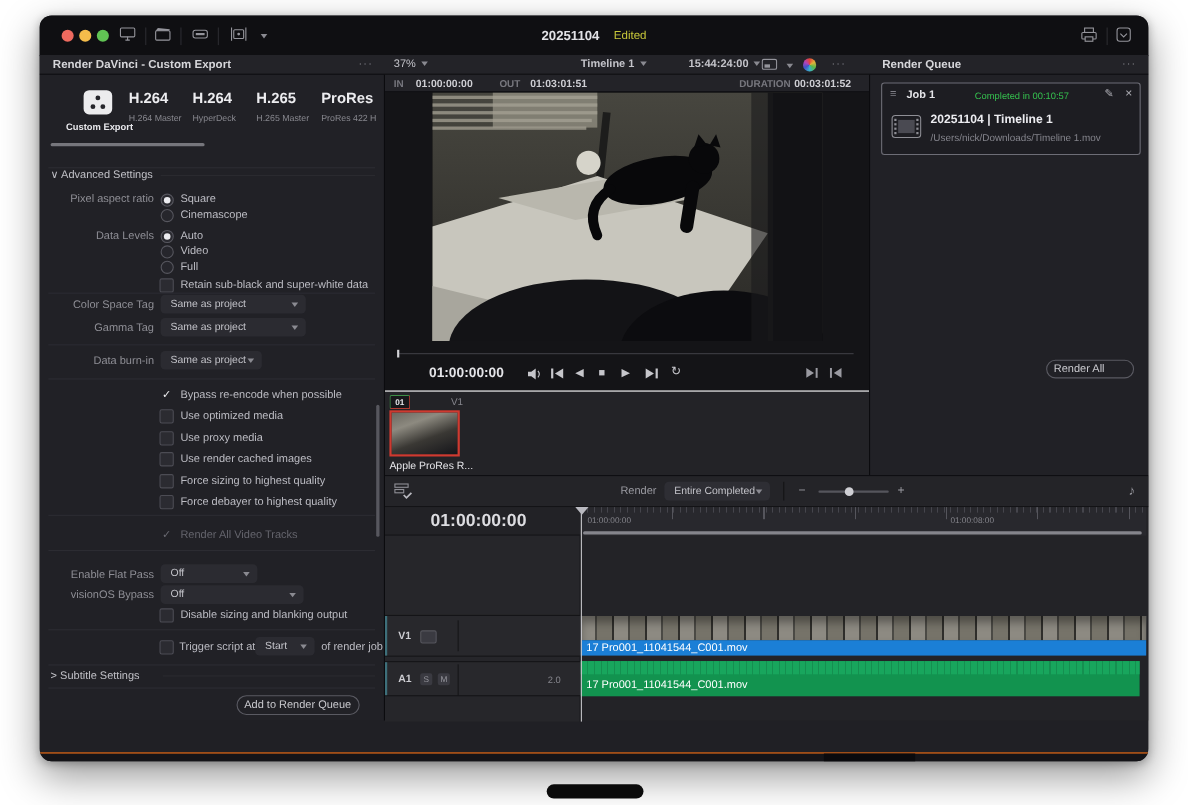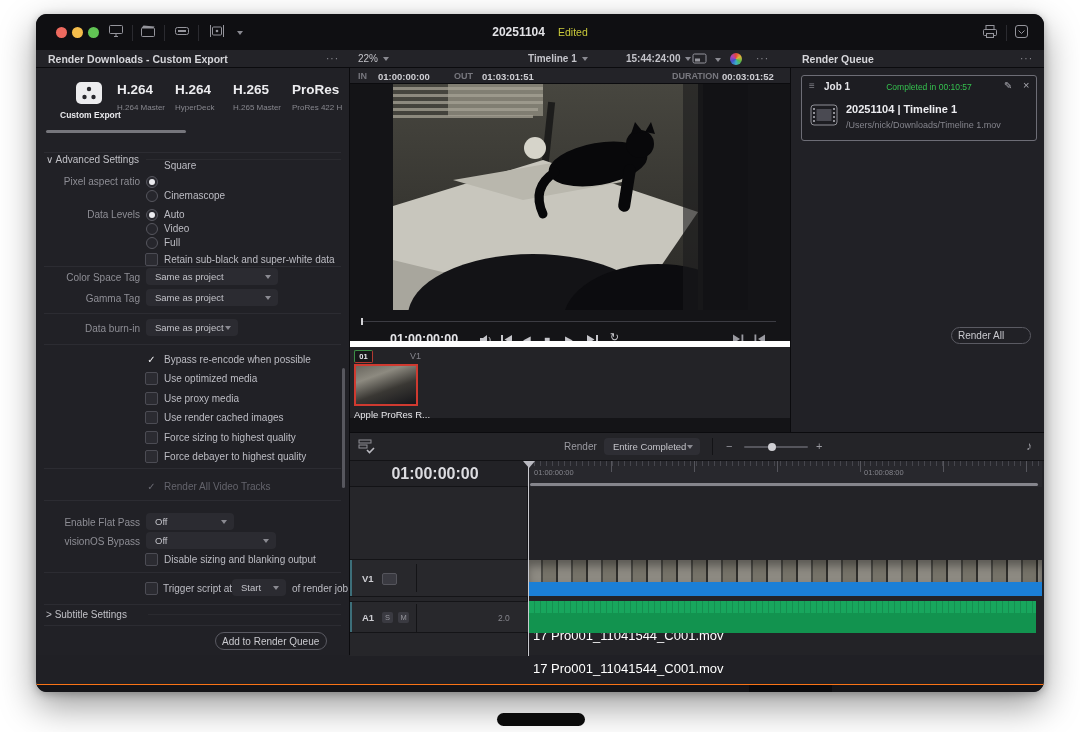--- a/index.html
+++ b/index.html
@@ -42,40 +42,40 @@
   .pillbtn{position:absolute;border:1px solid #5a5a62;border-radius:10px;color:#c9c9ce;font-size:10px;text-align:left;background:transparent;}
   
   #centerpanel{position:absolute;left:314px;top:54px;width:440px;height:364px;background:#141417;}
   .io-bar{position:absolute;left:0;top:0;width:100%;height:16px;background:#232328;border-bottom:1px solid #0b0b0e;box-sizing:border-box;}
   .io-l{font-size:9px;color:#77777e;font-weight:bold;}
   .io-v{font-size:9.5px;color:#cfcfd4;font-weight:bold;}
   #photo{position:absolute;left:43px;top:16px;width:355px;height:226px;background:#0c0c0e;}
   .transport{position:absolute;left:0;top:258px;width:100%;height:30px;}
   .tbtn{position:absolute;top:8px;}
   .tc{font-size:12.5px;font-weight:bold;color:#e4e4e8;}
-  #strip{position:absolute;left:0;top:273px;width:100%;height:77px;background:#232327;border-top:6px solid #ffffff;box-sizing:border-box;}
+  #strip{position:absolute;left:0;top:287px;width:100%;height:77px;background:#232327;border-top:1px solid #ffffff;box-sizing:border-box;}
   
   #queuepanel{position:absolute;left:754px;top:54px;width:254px;height:364px;background:#212126;border-left:1px solid #0b0b0e;box-sizing:border-box;}
   #jobcard{position:absolute;left:10px;top:7px;width:234px;height:64px;border:1px solid #6d6d76;border-radius:3px;background:#1d1d22;}
   
   #timeline{position:absolute;left:314px;top:418px;width:694px;height:223px;background:#232327;border-top:1px solid #0b0b0e;box-sizing:border-box;}
   .tl-toolbar{position:absolute;left:0;top:0;width:100%;height:28px;background:#242428;border-bottom:1px solid #131316;box-sizing:border-box;}
   .ruler{position:absolute;left:178px;top:28px;right:2px;height:26px;background:#28282d;}
   .ruler .minor{position:absolute;left:0;top:0;right:0;height:5px;
     background:repeating-linear-gradient(90deg,#45454c 0 1px,transparent 1px 6px);}
   .ruler .major{position:absolute;left:0;top:0;right:0;height:11px;
     background:repeating-linear-gradient(90deg,#55555c 0 1px,transparent 1px 83px);}
   .rlabel{position:absolute;top:7px;font-size:7.5px;color:#85858c;}
   .trackrow{position:absolute;left:0;height:38px;background:#28282c;border-top:1px solid #141417;border-bottom:1px solid #141417;box-sizing:border-box;}
   .thead-label{font-size:9.5px;font-weight:bold;color:#cdcdd2;}
   .smbtn{position:absolute;width:11px;height:11px;border-radius:2px;background:#3a3a41;color:#96969d;font-size:7.5px;line-height:11px;text-align:center;}
   .filmstrip{position:absolute;height:22px;
     background:repeating-linear-gradient(90deg,#8d8a82 0 13px,#4b4a45 13px 15px,#767369 15px 28px,#2f2e2b 28px 30px);
     box-shadow:inset 0 6px 8px rgba(0,0,0,.35);}
-  .clipname{position:absolute;font-size:13px;color:#fff;white-space:nowrap;overflow:hidden;margin-top:44px;}
+  .clipname{position:absolute;font-size:10px;color:#fff;white-space:nowrap;overflow:hidden;}
   
   #bottombar{position:absolute;left:0;top:670px;width:100%;height:37px;background:#141418;border-top:1px solid #f97316;box-sizing:border-box;}
   .page-ic{position:absolute;top:9px;color:#8d8d94;}
   #dockpill{position:absolute;left:497px;top:713px;width:88px;height:13px;border-radius:7px;background:#0b0b0b;}
   svg{display:block;}
 </style>
 </head>
 <body>
 
 <div id="window">
@@ -130,25 +130,25 @@
     <span class="tb-sep" style="left:970px"></span>
     <span class="tb-icon" style="left:978px">
       <svg width="15" height="15" viewBox="0 0 15 15">
           <rect x="1.5" y="1.5" width="12" height="12" rx="2.5" fill="none" stroke="#95959c"></rect>
           <path d="M4.5 6.5l3 3 3-3" fill="none" stroke="#95959c"></path>
         </svg>
       </span>
   </div>
 
   <div class="phead" style="left:0;width:314px">
-    <span class="phead-t" style="left:12px">Render Downloads - Custom Export</span>
+    <span class="phead-t" style="left:12px">Render DaVinci - Custom Export</span>
     <span class="dots abs" style="left:290px;top:3px">···</span>
   </div>
   <div class="phead" style="left:314px;width:440px">
-    <span class="hgray abs" style="left:8px;top:3px"><span>22%</span><span class="caret"></span></span>
+    <span class="hgray abs" style="left:8px;top:3px"><span>37%</span><span class="caret"></span></span>
     <span class="hgray abs" style="left:178px;top:3px;font-weight:bold"><span>Timeline 1</span><span class="caret"></span></span>
     <span class="hgray abs" style="left:276px;top:3px;font-weight:bold"><span>15:44:24:00</span><span class="caret"></span></span>
     <span class="abs" style="left:342px;top:3px">
       <svg width="15" height="11" viewBox="0 0 15 11">
           <rect x="1" y="1" width="13" height="9" rx="1.5" fill="none" stroke="#95959c"></rect>
           <rect x="3" y="5.5" width="5" height="3" fill="#95959c"></rect>
         </svg>
       </span>
     <span class="caret abs" style="left:360px;top:8px"></span>
     <span class="abs" style="left:380px;top:3px;width:12px;height:12px;border-radius:50%;background:conic-gradient(#e4443a,#e0b23a,#57b84a,#3ab0c8,#4053c8,#b043b8,#e4443a)"></span>
@@ -188,21 +188,21 @@
       <div class="ps">ProRes 422 H</div>
     </div>
     <div class="abs" style="left:10px;top:62px;width:140px;height:3px;border-radius:2px;background:#76767c"></div>
     <div class="hr" style="top:84px"></div>
 
     <span class="sechead" style="top:86px"><span>∨</span> <span>Advanced Settings</span></span>
     <span class="secline" style="left:110px;top:91px"></span>
 
     <span class="flabel" style="top:108px">Pixel aspect ratio</span>
     <span class="radio on" style="left:110px;top:108px"></span>
-    <span class="opttext" style="left:128px;top:92px">Square</span>
+    <span class="opttext" style="left:128px;top:108px">Square</span>
     <span class="radio" style="left:110px;top:122px"></span>
     <span class="opttext" style="left:128px;top:122px">Cinemascope</span>
 
     <span class="flabel" style="top:141px">Data Levels</span>
     <span class="radio on" style="left:110px;top:141px"></span>
     <span class="opttext" style="left:128px;top:141px">Auto</span>
     <span class="radio" style="left:110px;top:155px"></span>
     <span class="opttext" style="left:128px;top:155px">Video</span>
     <span class="radio" style="left:110px;top:169px"></span>
     <span class="opttext" style="left:128px;top:169px">Full</span>

